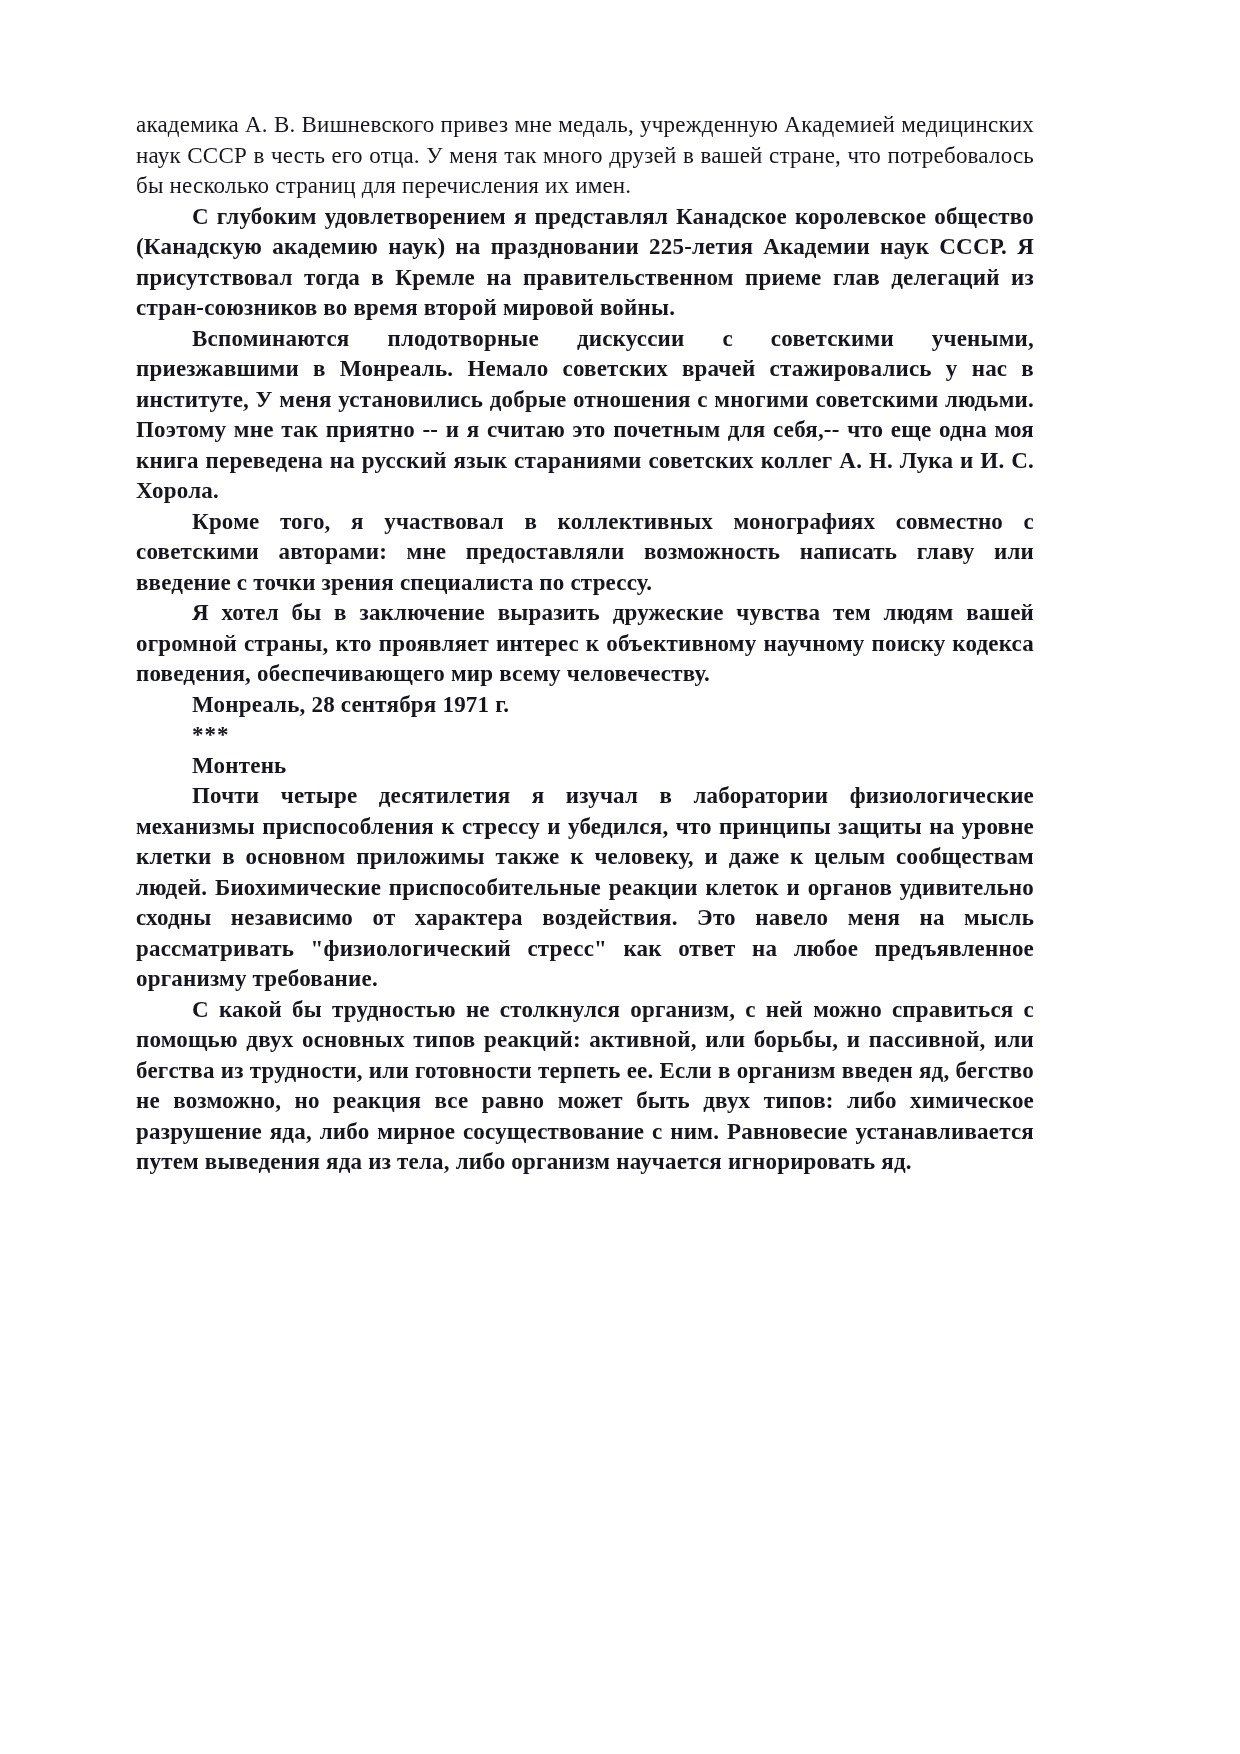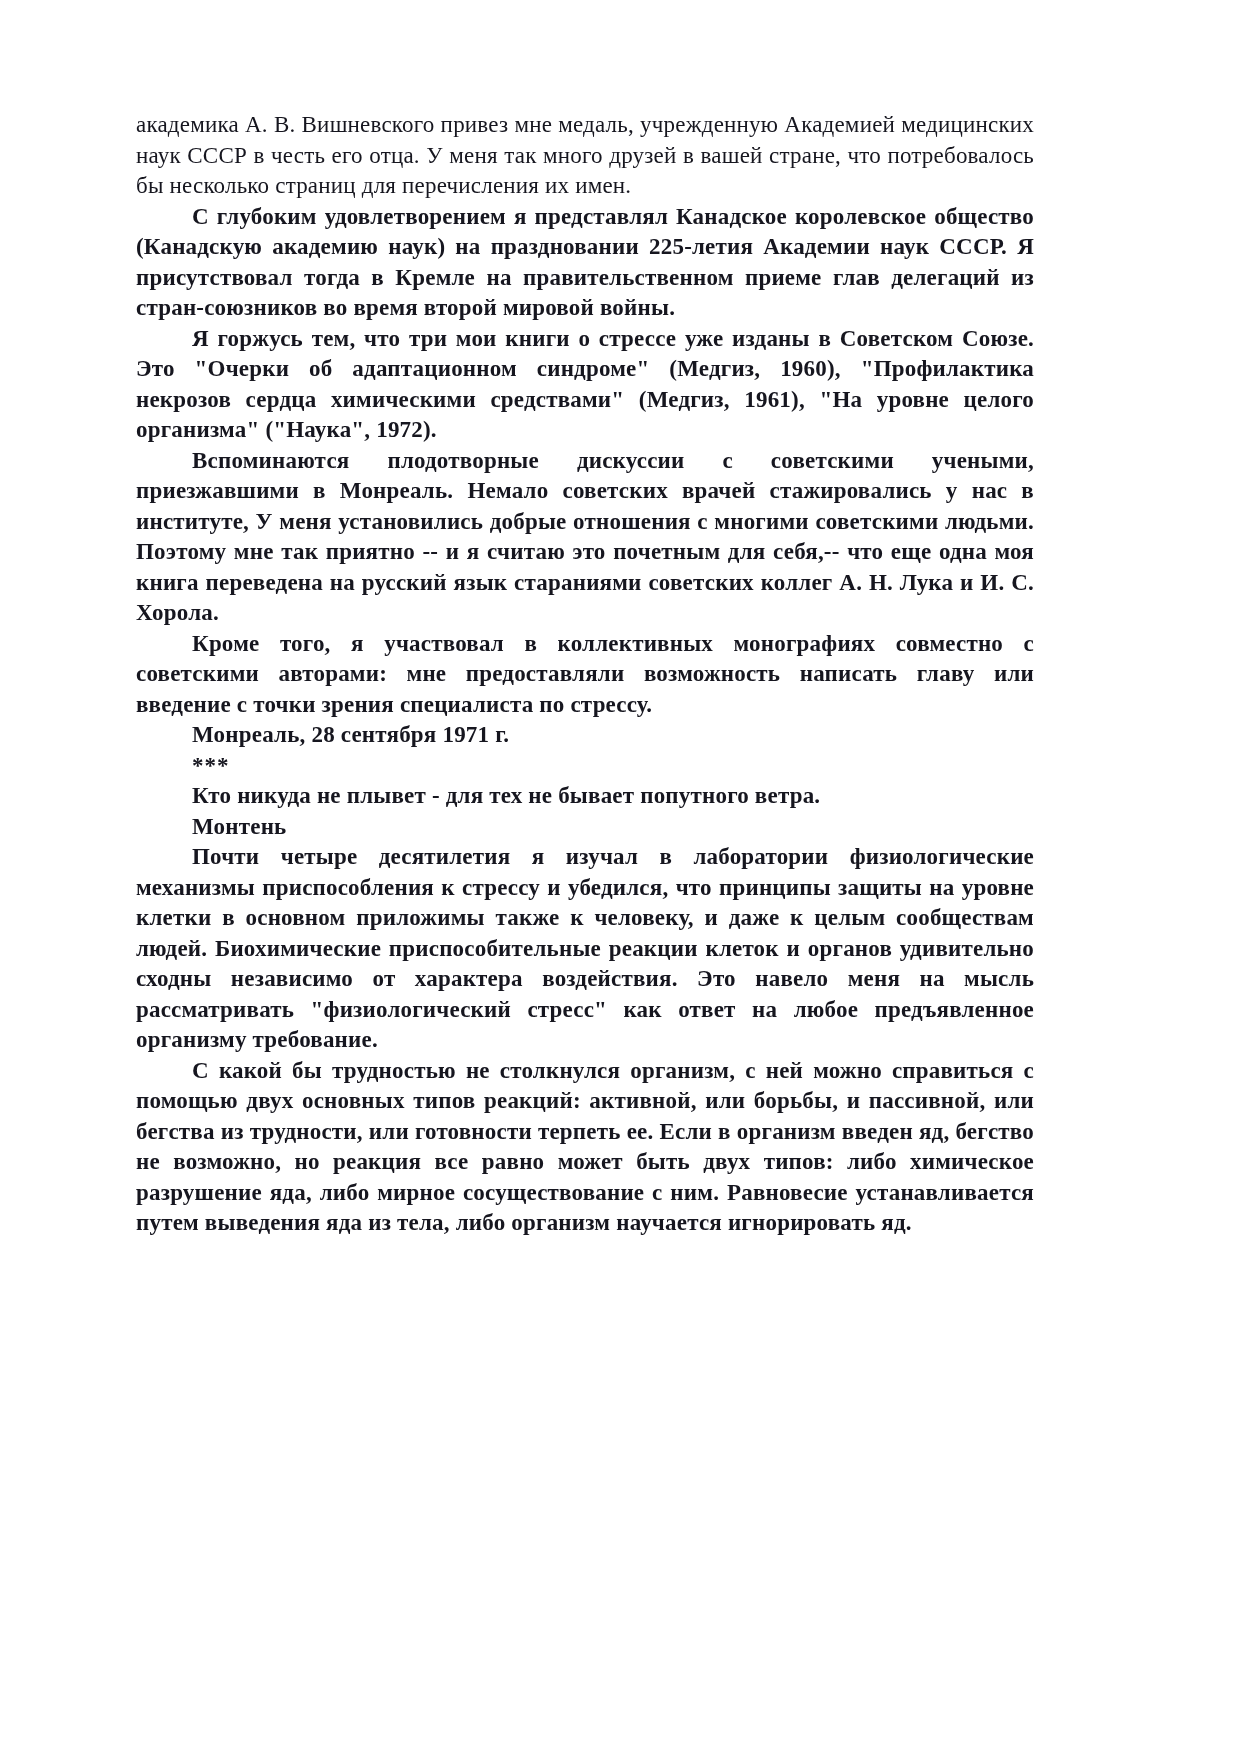--- a/index.html
+++ b/index.html
@@ -32,22 +32,21 @@
   .page p.stars {
     letter-spacing: 1px;
   }
 </style>
 </head>
 <body>
 
 <div class="page">
   <p>академика А. В. Вишневского привез мне медаль, учрежденную Академией медицинских наук СССР в честь его отца. У меня так много друзей в вашей стране, что потребовалось бы несколько страниц для перечисления их имен.</p>
   <p class="indent">С глубоким удовлетворением я представлял Канадское королевское общество (Канадскую академию наук) на праздновании 225-летия Академии наук СССР. Я присутствовал тогда в Кремле на правительственном приеме глав делегаций из стран-союзников во время второй мировой войны.</p>
-  <p class="indent">Я горжусь тем, что три мои книги о стрессе уже изданы в Советском Союзе. Это "Очерки об адаптационном синдроме" (Медгиз, 1960), "Профилактика некрозов сердца химическими средствами" (Медгиз, 1961), "На уровне целого организма" ("Наука", 1972).</p>
   <p class="indent">Вспоминаются плодотворные дискуссии с советскими учеными, приезжавшими в Монреаль. Немало советских врачей стажировались у нас в институте, У меня установились добрые отношения с многими советскими людьми. Поэтому мне так приятно -- и я считаю это почетным для себя,-- что еще одна моя книга переведена на русский язык стараниями советских коллег А. Н. Лука и И. С. Хорола.</p>
   <p class="indent">Кроме того, я участвовал в коллективных монографиях совместно с советскими авторами: мне предоставляли возможность написать главу или введение с точки зрения специалиста по стрессу.</p>
+  <p class="indent">Я хотел бы в заключение выразить дружеские чувства тем людям вашей огромной страны, кто проявляет интерес к объективному научному поиску кодекса поведения, обеспечивающего мир всему человечеству.</p>
   <p class="indent">Монреаль, 28 сентября 1971 г.</p>
   <p class="indent stars">***</p>
-  <p class="indent">Кто никуда не плывет - для тех не бывает попутного ветра.</p>
   <p class="indent">Монтень</p>
   <p class="indent">Почти четыре десятилетия я изучал в лаборатории физиологические механизмы приспособления к стрессу и убедился, что принципы защиты на уровне клетки в основном приложимы также к человеку, и даже к целым сообществам людей. Биохимические приспособительные реакции клеток и органов удивительно сходны независимо от характера воздействия. Это навело меня на мысль рассматривать "физиологический стресс" как ответ на любое предъявленное организму требование.</p>
   <p class="indent">С какой бы трудностью не столкнулся организм, с ней можно справиться с помощью двух основных типов реакций: активной, или борьбы, и пассивной, или бегства из трудности, или готовности терпеть ее. Если в организм введен яд, бегство не возможно, но реакция все равно может быть двух типов: либо химическое разрушение яда, либо мирное сосуществование с ним. Равновесие устанавливается путем выведения яда из тела, либо организм научается игнорировать яд.</p>
 </div>
 
 </body></html>

